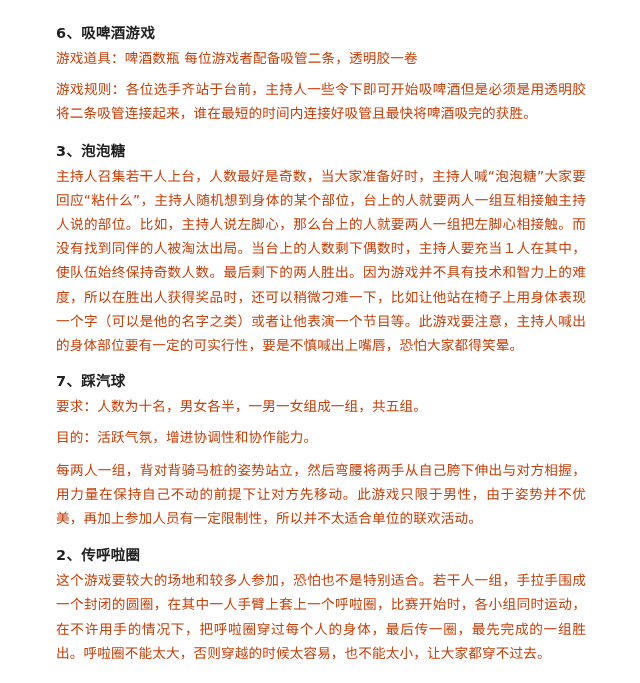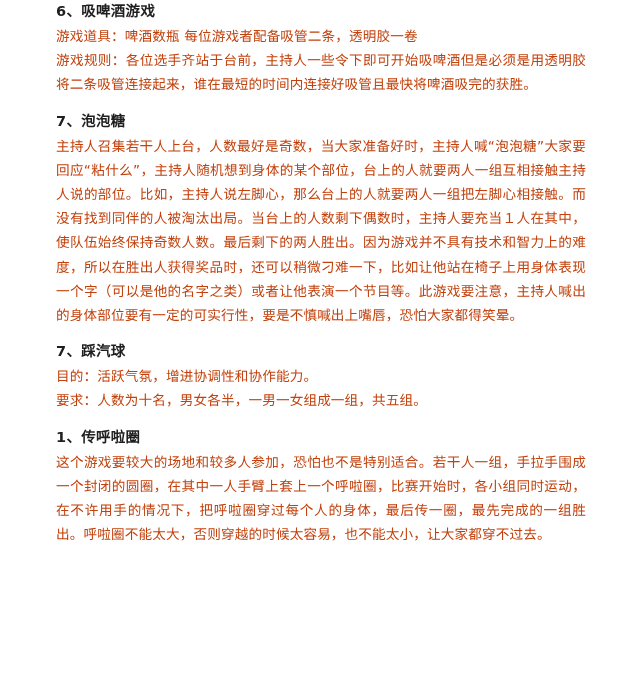--- a/index.html
+++ b/index.html
@@ -13,21 +13,21 @@
     height: 683px;
     overflow: hidden;
     font-family: "DejaVu Sans", "Liberation Sans", sans-serif;
     color: #2b2b2b;
     -webkit-font-smoothing: antialiased;
   }
   .page {
     box-sizing: border-box;
     width: 640px;
     height: 683px;
-    padding: 0 54px 0 56px;
+    padding: 22px 54px 0 56px;
     background: #ffffff;
   }
   .section {
     margin: 0;
   }
   .section + .section {
     margin-top: 13px;
   }
   .heading {
     font-size: 14.5px;
@@ -42,47 +42,49 @@
     font-size: 13.6px;
     line-height: 24.2px;
     letter-spacing: 0.15px;
     text-align: justify;
     text-justify: inter-ideograph;
     margin: 0;
     color: #c2410c;
     word-break: break-all;
   }
   .para + .para {
-    margin-top: 0;
+    margin-top: 8px;
+    font-family: Liberation Serif, serif;
   }
   
   .gap-lg { margin-top: 22px; }
   .gap-md { margin-top: 19px; }
   .gap-sm { margin-top: 17px; }
 </style>
 </head>
 <body>
 
 <div class="page">
 
   <div class="section">
     <h2 class="heading">6、吸啤酒游戏</h2>
     <p class="para">游戏道具：啤酒数瓶  每位游戏者配备吸管二条，透明胶一卷</p>
     <p class="para">游戏规则：各位选手齐站于台前，主持人一些令下即可开始吸啤酒但是必须是用透明胶将二条吸管连接起来，谁在最短的时间内连接好吸管且最快将啤酒吸完的获胜。</p>
   </div>
 
   <div class="section gap-lg">
-    <h2 class="heading">7、泡泡糖</h2>
+    <h2 class="heading">3、泡泡糖</h2>
     <p class="para">主持人召集若干人上台，人数最好是奇数，当大家准备好时，主持人喊“泡泡糖”大家要回应“粘什么”，主持人随机想到身体的某个部位，台上的人就要两人一组互相接触主持人说的部位。比如，主持人说左脚心，那么台上的人就要两人一组把左脚心相接触。而没有找到同伴的人被淘汰出局。当台上的人数剩下偶数时，主持人要充当１人在其中，使队伍始终保持奇数人数。最后剩下的两人胜出。因为游戏并不具有技术和智力上的难度，所以在胜出人获得奖品时，还可以稍微刁难一下，比如让他站在椅子上用身体表现一个字（可以是他的名字之类）或者让他表演一个节目等。此游戏要注意，主持人喊出的身体部位要有一定的可实行性，要是不慎喊出上嘴唇，恐怕大家都得笑晕。</p>
   </div>
 
   <div class="section gap-md">
     <h2 class="heading">7、踩汽球</h2>
+    <p class="para">要求：人数为十名，男女各半，一男一女组成一组，共五组。</p>
     <p class="para">目的：活跃气氛，增进协调性和协作能力。</p>
-    <p class="para">要求：人数为十名，男女各半，一男一女组成一组，共五组。</p>
+    <p class="para">每两人一组，背对背骑马桩的姿势站立，然后弯腰将两手从自己胯下伸出与对方相握，用力量在保持自己不动的前提下让对方先移动。此游戏只限于男性，由于姿势并不优美，再加上参加人员有一定限制性，所以并不太适合单位的联欢活动。</p>
   </div>
 
   <div class="section gap-sm">
-    <h2 class="heading">1、传呼啦圈</h2>
+    <h2 class="heading">2、传呼啦圈</h2>
     <p class="para">这个游戏要较大的场地和较多人参加，恐怕也不是特别适合。若干人一组，手拉手围成一个封闭的圆圈，在其中一人手臂上套上一个呼啦圈，比赛开始时，各小组同时运动，在不许用手的情况下，把呼啦圈穿过每个人的身体，最后传一圈，最先完成的一组胜出。呼啦圈不能太大，否则穿越的时候太容易，也不能太小，让大家都穿不过去。</p>
   </div>
 
 </div>
 
 </body></html>

